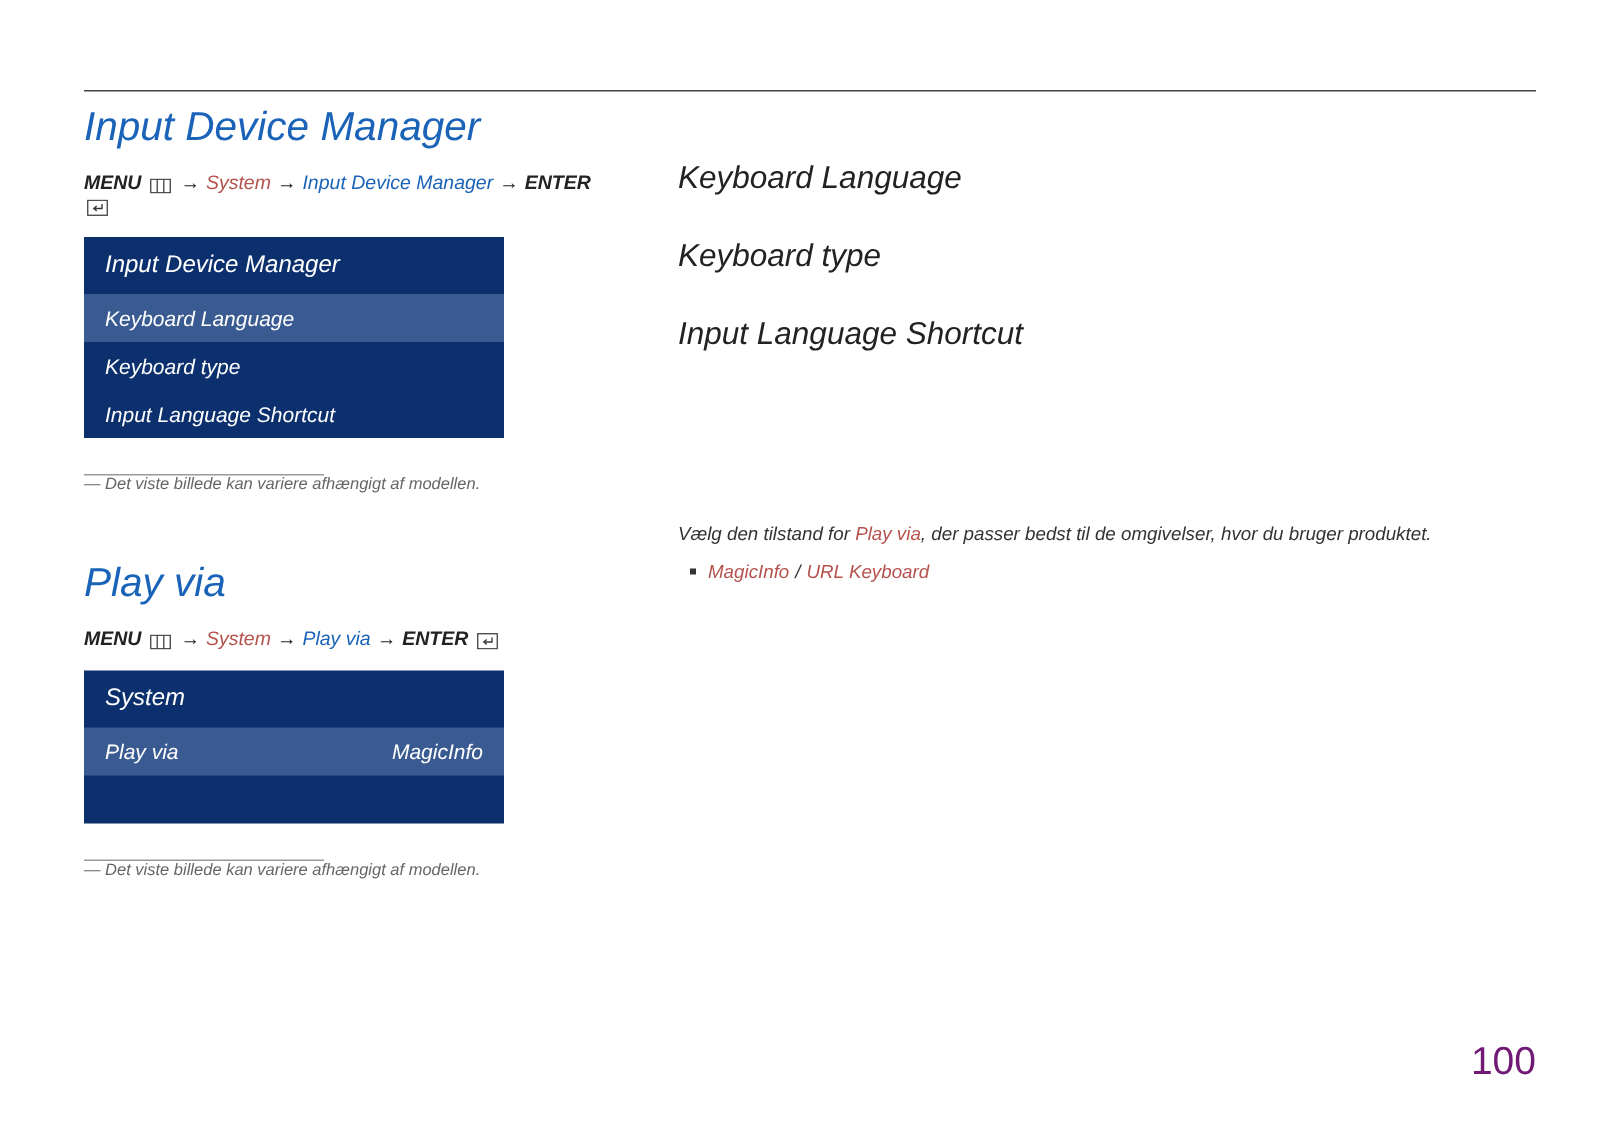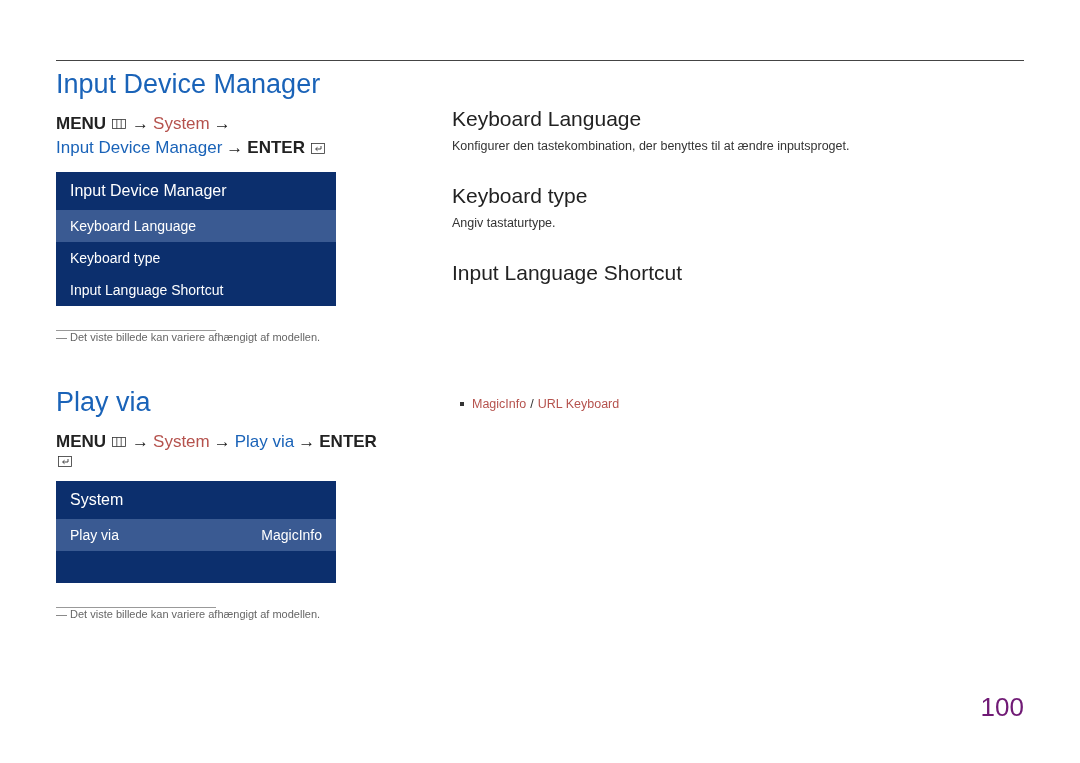--- a/index.html
+++ b/index.html
@@ -13,40 +13,41 @@
     padding: 60px 56px 0 56px;
   }
   .top-rule {
     border: none;
     border-top: 1px solid #444;
     margin-bottom: 8px;
   }
   .columns {
     display: flex;
     gap: 56px;
+    font-style: italic;
   }
   .left-col {
     flex: 0 0 340px;
   }
   .right-col {
     flex: 1;
     padding-top: 6px;
   }
   .h1 {
     color: #1a63b8;
     font-size: 27px;
     font-weight: 500;
     margin-bottom: 14px;
   }
   .breadcrumb {
-    font-size: 17px;
+    font-size: 13px;
     color: #222;
     margin-bottom: 14px;
     display: flex;
-    align-items: center;
+    align-items: flex-end;
     flex-wrap: wrap;
     gap: 4px;
   }
   .breadcrumb .bold { font-weight: 700; }
   .breadcrumb .red { color: #b5524d; }
   .breadcrumb .blue { color: #1a63b8; }
   .icon-box {
     display: inline-flex;
     vertical-align: middle;
     margin: 0 2px;
@@ -213,28 +214,29 @@
         ― <span>Det viste billede kan variere afhængigt af modellen.</span>
       </div>
     </div>
 
   </div>
 
   <div class="right-col">
 
 
     <div class="h2 first">Keyboard Language</div>
-    <div class="body-text">Konfigurer den tastekombination, der benyttes til at ændre inputsproget.</div>
 
     <div class="h2">Keyboard type</div>
-    <div class="body-text">Angiv tastaturtype.</div>
 
     <div class="h2">Input Language Shortcut</div>
 
     <div class="right-section2">
+      <div class="body-text">
+        <span>Vælg den tilstand for </span><span class="redlink">Play via</span><span>, der passer bedst til de omgivelser, hvor du bruger produktet.</span>
+      </div>
       <div class="bullet-row">
         <div class="bullet-dot"></div>
         <span class="redlink">MagicInfo</span>
         <span style="font-size:12.5px;margin:0 -4px;"> / </span>
         <span class="redlink">URL Keyboard</span>
       </div>
     </div>
 
   </div>
 </div>

